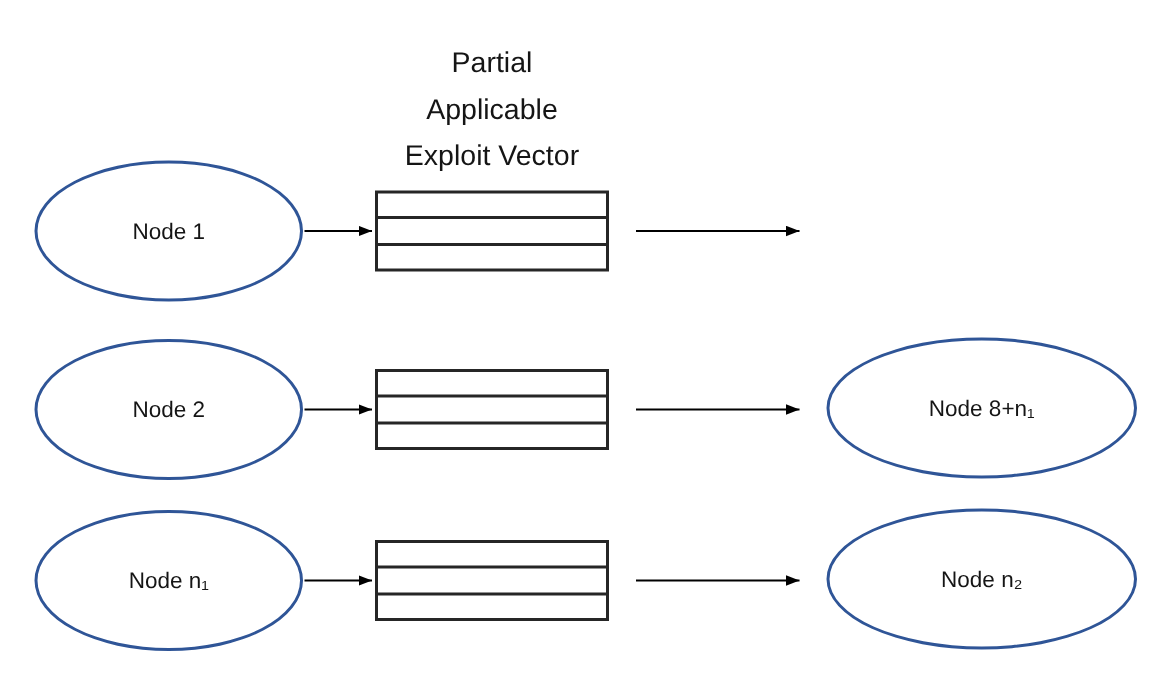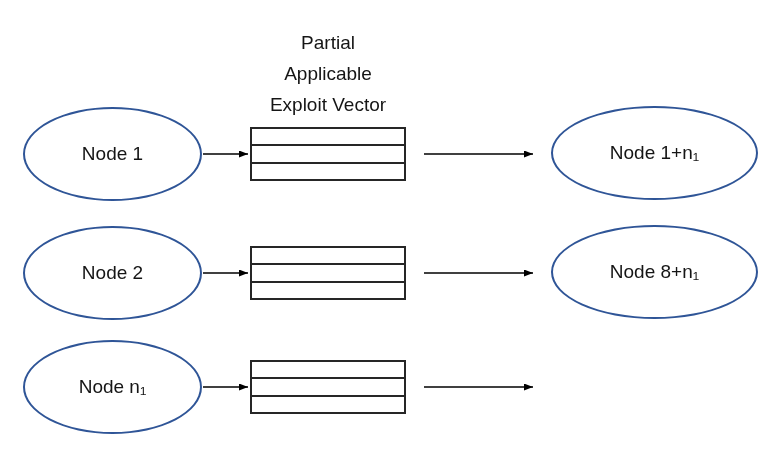--- a/index.html
+++ b/index.html
@@ -28,21 +28,21 @@
   }
   .ellipse {
     position: absolute;
     box-sizing: border-box;
     border: 2.2px solid var(--ellipse-stroke, #2f5597);
     border-radius: 50%;
     background: #ffffff;
     display: flex;
     align-items: center;
     justify-content: center;
-    font-size: 19px;
+    font-size: 15px;
   }
   .ellipse.left  { left: 23px;  width: 179px; height: 94px; }
   .ellipse.right { left: 551px; width: 207px; height: 94px; }
   .vector-box {
     position: absolute;
     left: 250px;
     width: 156px;
     height: 54px;
     box-sizing: border-box;
     border: 2px solid var(--box-stroke, #262626);
@@ -97,23 +97,20 @@
 Exploit Vector</div>
 
   <div class="ellipse left" style="top:107px;">
     <span>Node 1</span>
   </div>
   <div class="vector-box" style="top:127px;">
     <div class="vector-cell"></div>
     <div class="vector-cell"></div>
     <div class="vector-cell"></div>
   </div>
-  <div class="ellipse right" style="top:106px;">
-    <span>Node 1+n₁</span>
-  </div>
 
   <div class="ellipse left" style="top:226px;justify-content:center;">
     <span>Node 2</span>
   </div>
   <div class="vector-box" style="top:246px;">
     <div class="vector-cell"></div>
     <div class="vector-cell"></div>
     <div class="vector-cell"></div>
   </div>
   <div class="ellipse right" style="top:225px;">
@@ -121,14 +118,17 @@
   </div>
 
   <div class="ellipse left" style="top:340px;align-items:center;">
     <span>Node n₁</span>
   </div>
   <div class="vector-box" style="top:360px;">
     <div class="vector-cell"></div>
     <div class="vector-cell"></div>
     <div class="vector-cell"></div>
   </div>
+  <div class="ellipse right" style="top:339px;">
+    <span>Node n₂</span>
+  </div>
 
 </div>
 
 </body></html>

